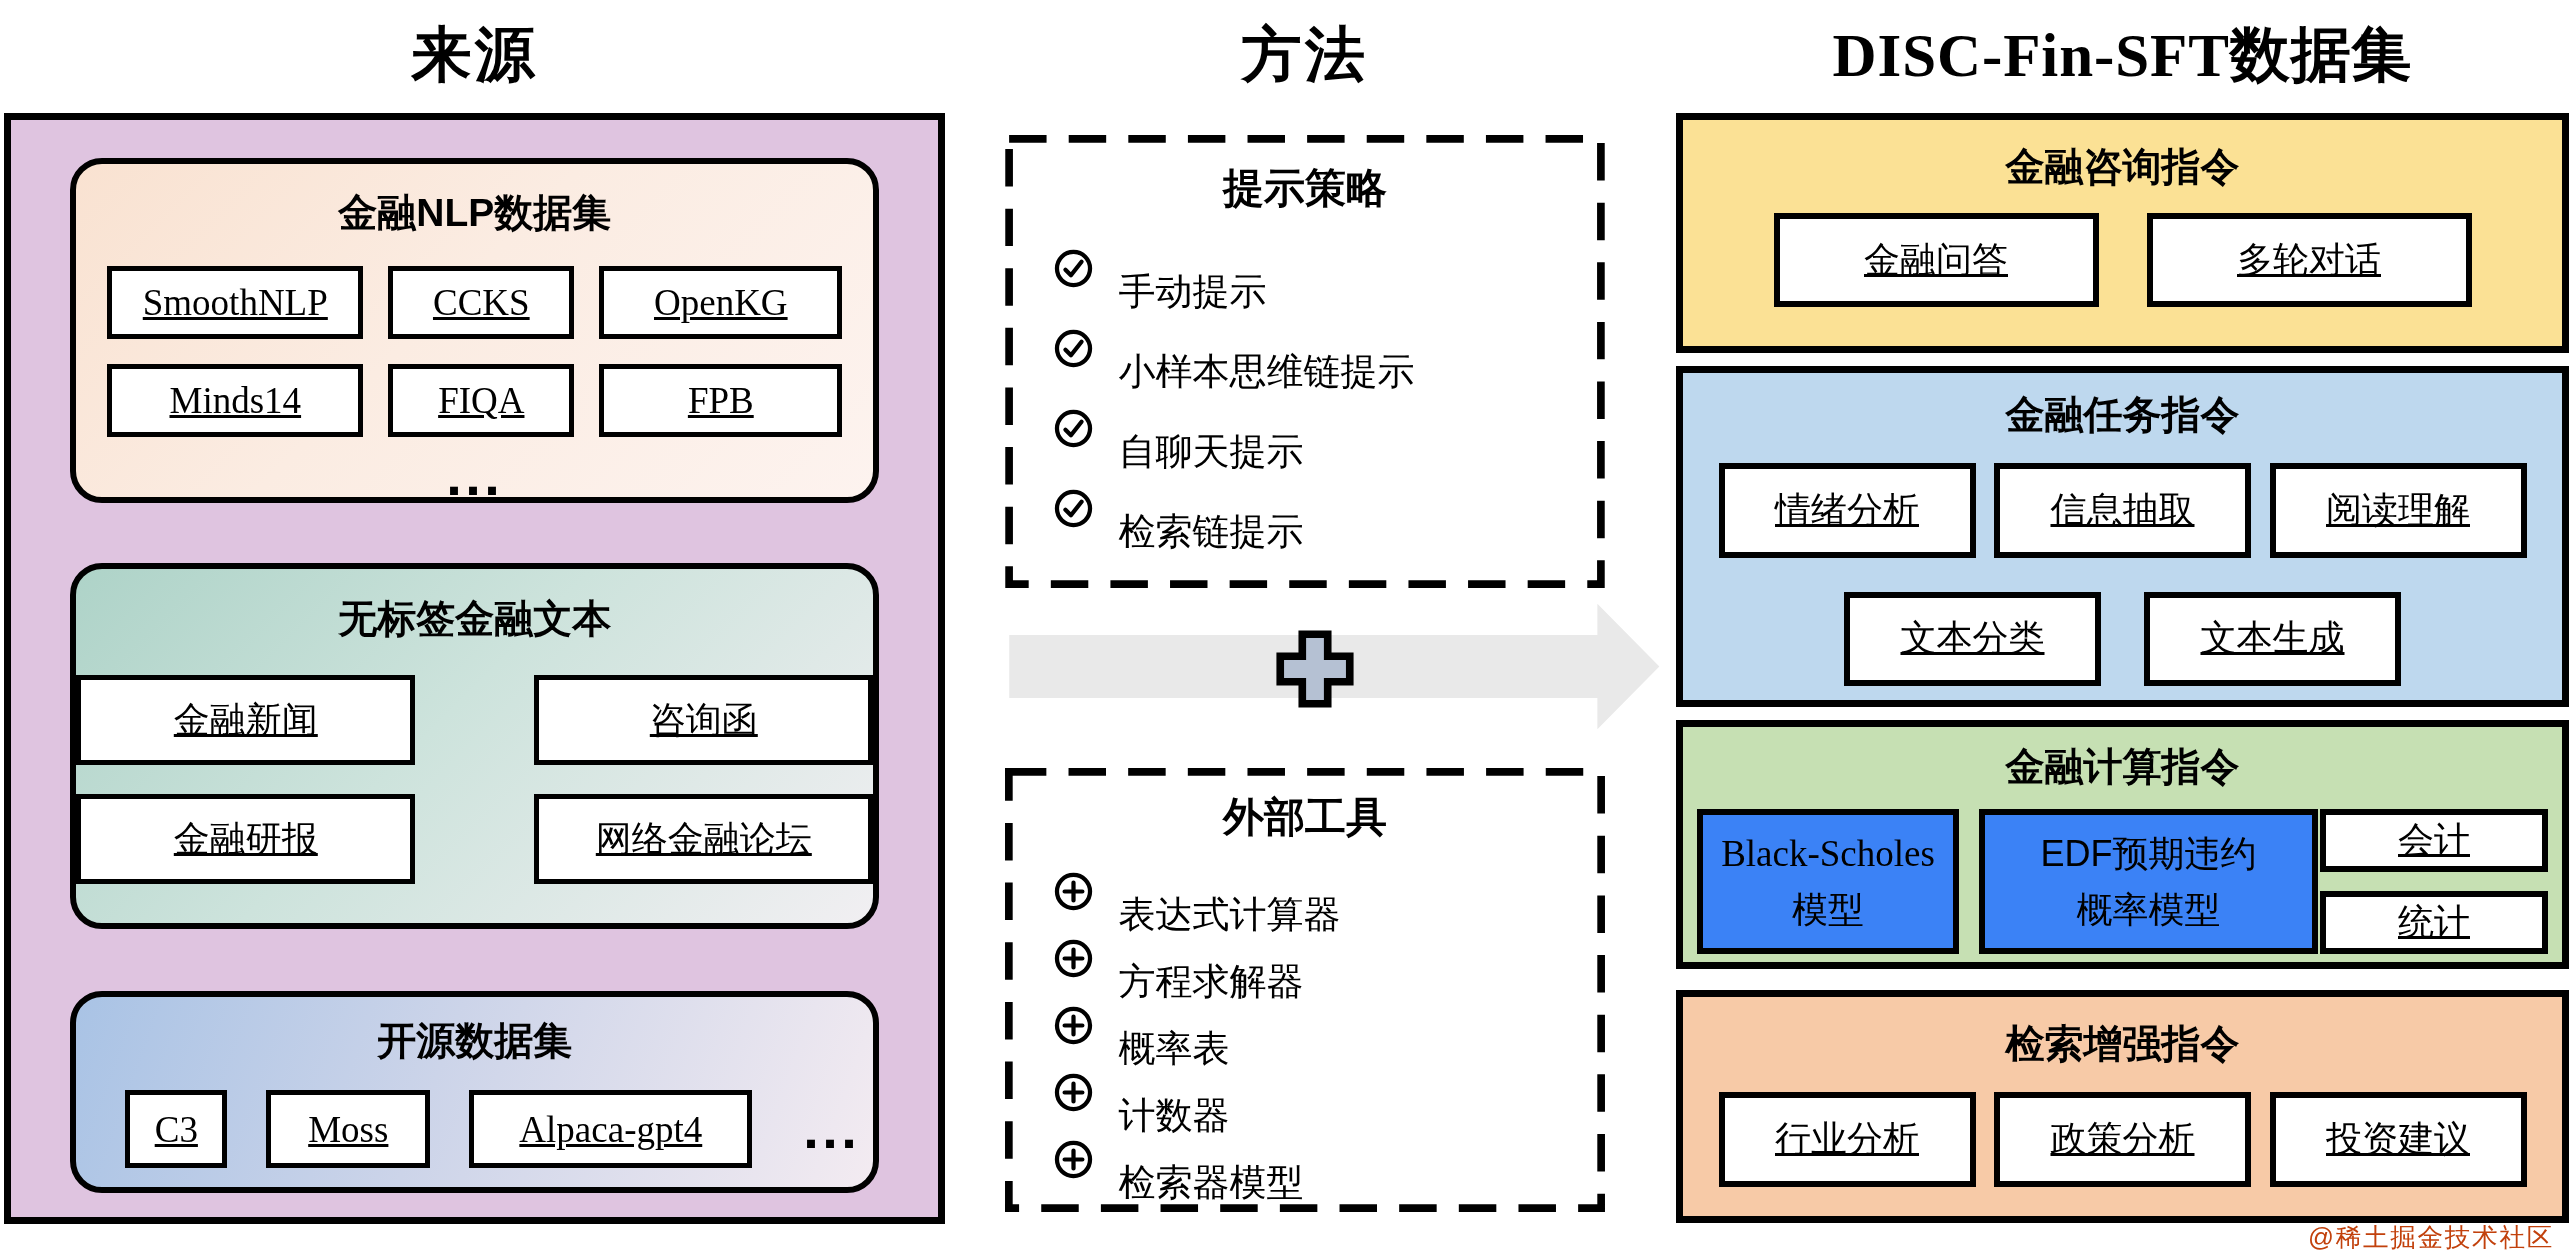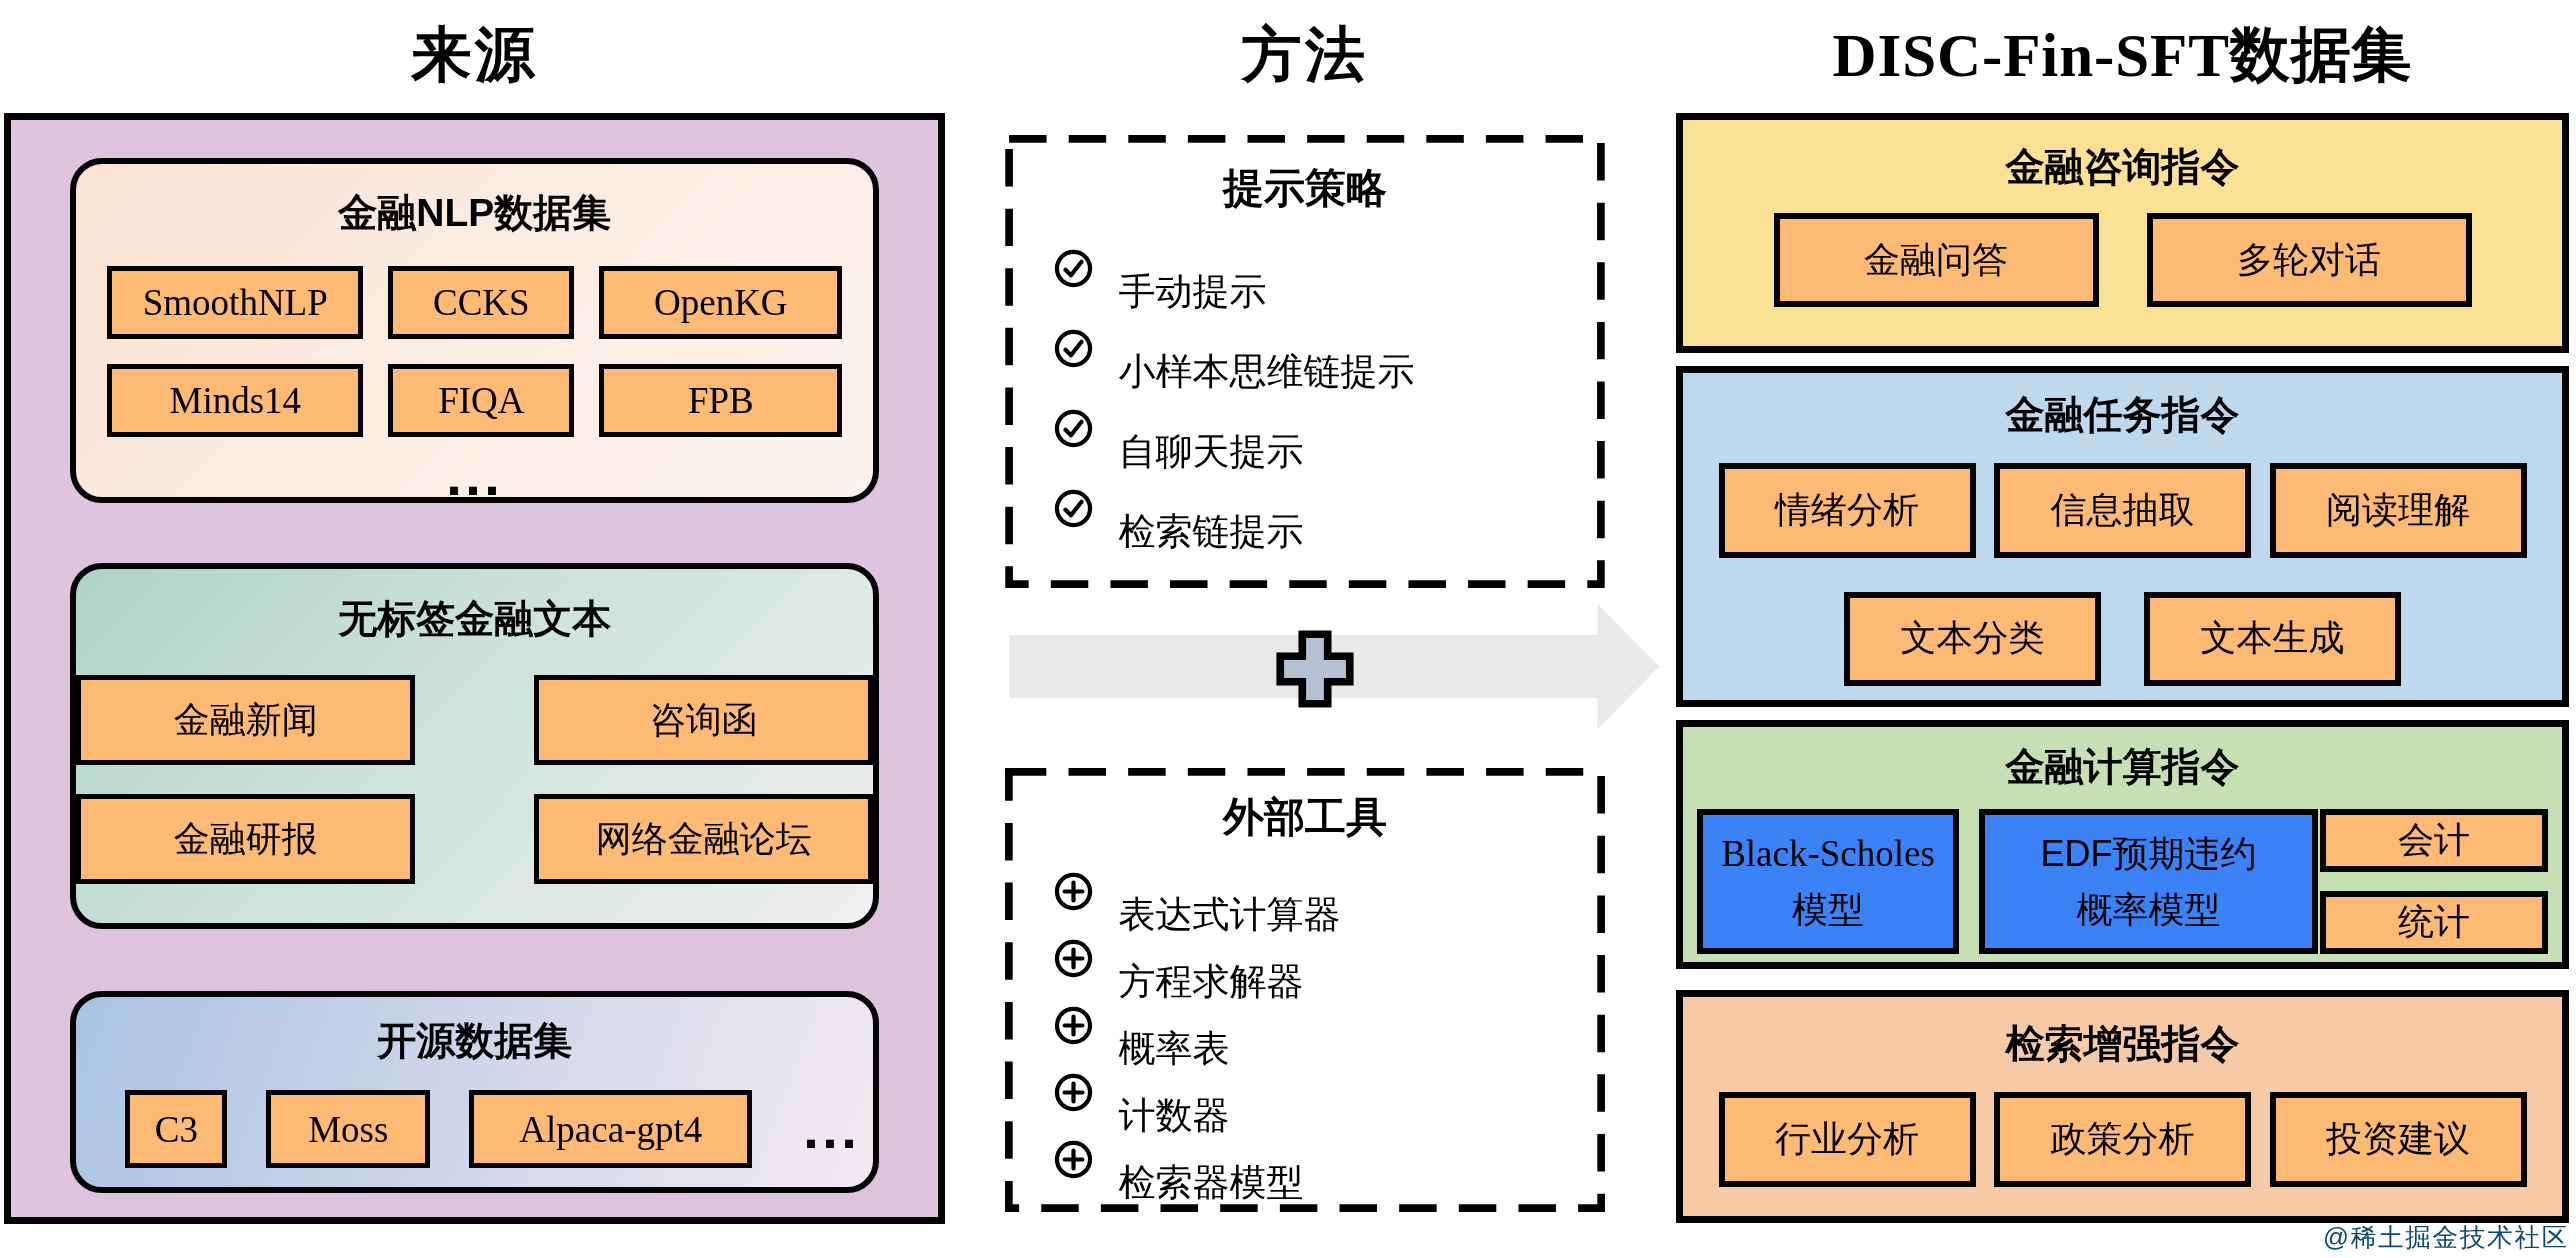--- a/index.html
+++ b/index.html
@@ -13,22 +13,22 @@
   #title-right .serif{font-family:"Liberation Serif", serif;font-weight:700;font-size:61px;}
 
   
   #left-panel{position:absolute;left:4.3px;top:113px;width:941px;height:1111px;
               background:#dfc4e0;border:7.7px solid #000;box-sizing:border-box;}
   .card{width:809px;margin:0 auto;border:6px solid #000;border-radius:32px;box-sizing:border-box;overflow:hidden;}
   .card-title{text-align:center;font-size:39px;font-weight:700;}
   #card-nlp{margin-top:38px;height:345px;background:linear-gradient(135deg,#f9e2d1 0%,#fbece2 45%,#fdf3ef 100%);}
   #card-nlp .card-title{margin-top:22px;}
   .nlp-row{display:flex;justify-content:space-between;padding:0 31px;margin-top:25.6px;}
-  .wbox{background:#fdba74;border:5.1px solid #000;box-sizing:border-box;display:flex;align-items:center;justify-content:center;
-        font-size:36px;font-weight:500;}
+  .wbox{background:#ffffff;border:5.1px solid #000;box-sizing:border-box;display:flex;align-items:center;justify-content:center;
+        font-size:36px;font-weight:500;text-decoration:underline;}
   .serif-label{font-family:"Liberation Serif", serif;font-weight:400;font-size:37px;}
   .nlp-row .wbox{height:73px;}
   .w-a{width:256px;}.w-b{width:186px;}.w-c{width:243px;}
   .dots{text-align:center;font-size:56px;font-weight:700;line-height:34px;letter-spacing:3.4px;}
   #card-nlp .dots{margin-top:22px;}
 
   #card-unlabeled{margin-top:60px;height:366px;background:linear-gradient(135deg,#aed3c8 0%,#cde3dc 45%,#f1eff2 100%);}
   #card-unlabeled .card-title{margin-top:23px;}
   .unl-row{display:flex;justify-content:space-between;gap:33px;margin-top:29px;}
   .unl-row .wbox{width:339px;height:90px;}
@@ -83,21 +83,21 @@
   #compute-row{margin-top:15.3px;justify-content:space-evenly;align-items:center;padding:0 12px;}
   .bigbox{background:#3b82f6;border:6.8px solid #000;box-sizing:border-box;display:flex;flex-direction:column;
           align-items:center;justify-content:center;font-size:36px;font-weight:500;line-height:1.55;text-align:center;}
   #bs-box{width:262px;height:145px;}
   #edf-box{width:339px;height:145px;margin-left:18px;}
   .mini-stack{display:flex;flex-direction:column;gap:19px;}
   .mini-stack .wbox{width:228px;height:63px;}
   #retrieval-row{margin-top:20.4px;justify-content:space-evenly;padding:0 17px;}
   #retrieval-row .wbox{width:257px;height:95px;}
 
-  #watermark{position:absolute;right:7px;bottom:3.4px;font-size:25.6px;color:#0c4a6e;letter-spacing:1.7px;text-align:right;}
+  #watermark{position:absolute;right:22px;bottom:3.4px;font-size:25.6px;color:#c2410c;letter-spacing:1.7px;text-align:right;}
 </style>
 </head>
 <body>
 
 <div id="canvas">
 
   <div class="col-title" id="title-left">来源</div>
   <div class="col-title" id="title-mid">方法</div>
   <div class="col-title" id="title-right">
     <span class="serif">DISC-Fin-SFT</span>

